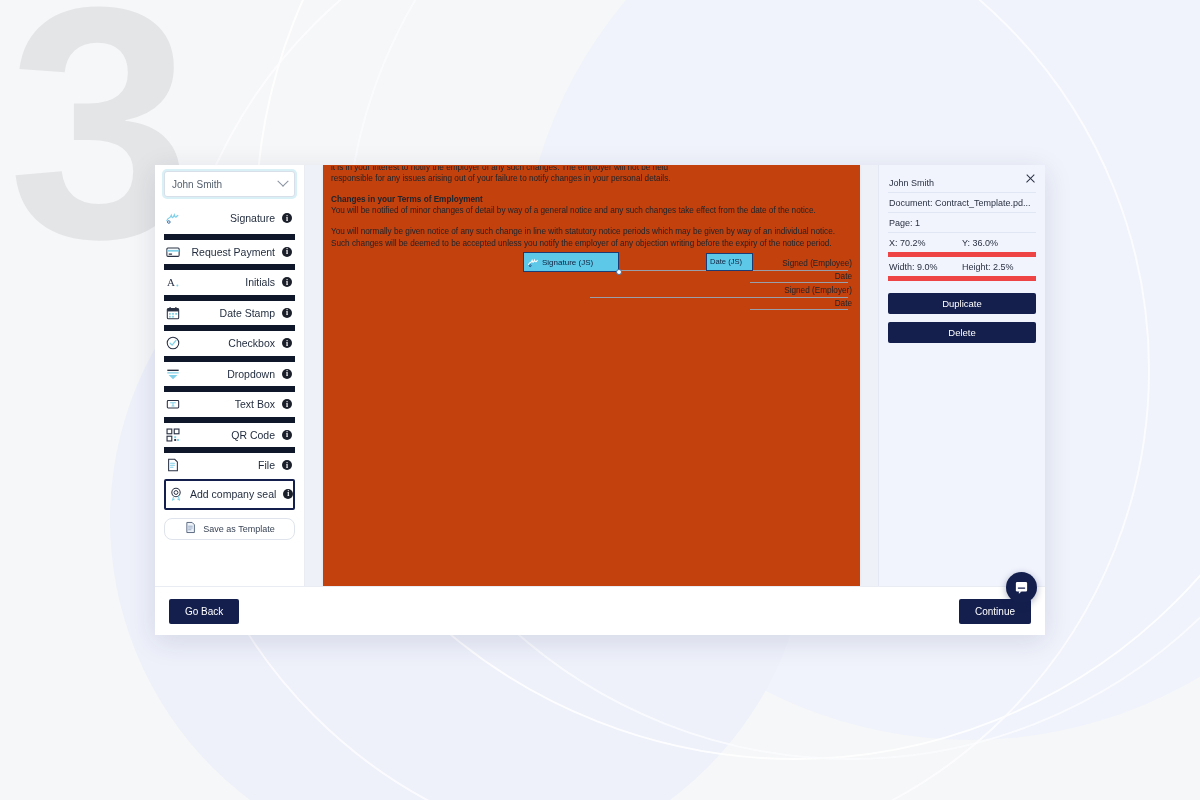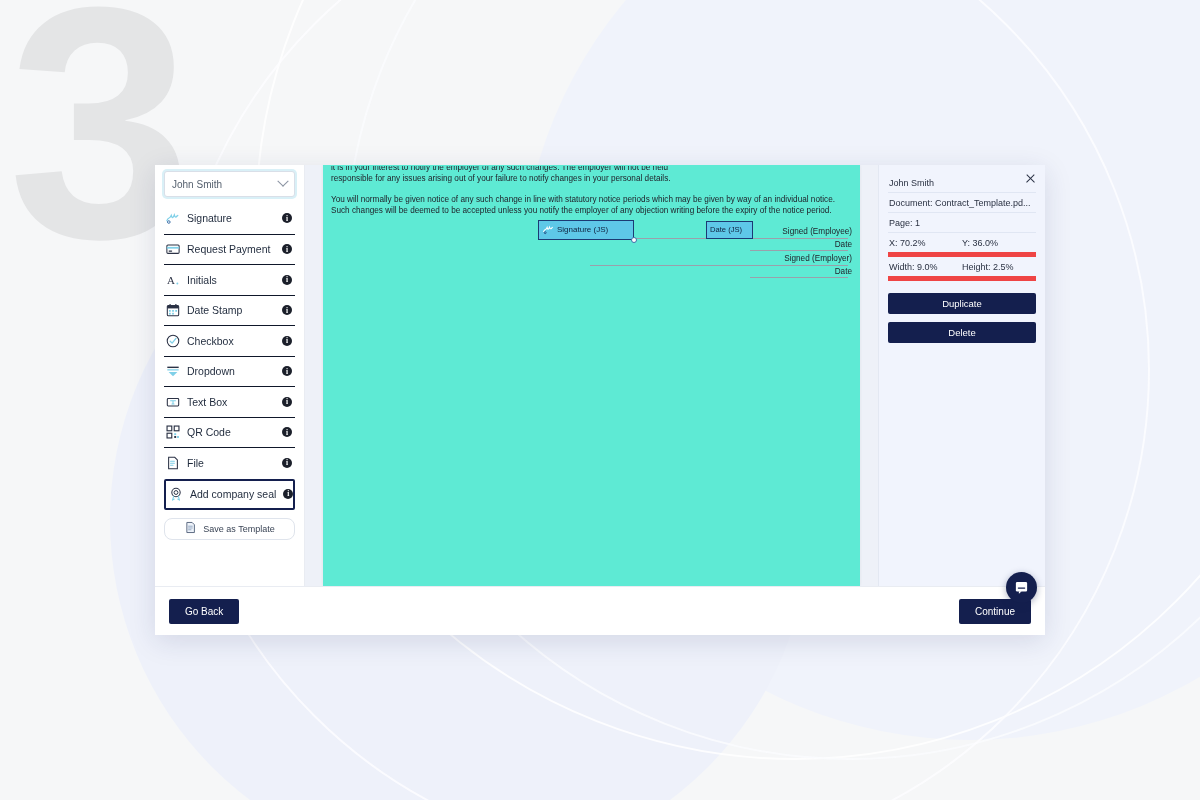--- a/index.html
+++ b/index.html
@@ -98,26 +98,26 @@
     font-size: 10px;
     color: #55606e;
   }
   .chev-dn {
     width: 8px; height: 8px;
     border-right: 1.3px solid #8a93a2;
     border-bottom: 1.3px solid #8a93a2;
     transform: rotate(45deg) translate(-2px,-2px);
   }
 
-  .field-list { margin-top: 6px; }
+  .field-list { margin-top: 6px; text-align: right; }
   .field-row {
     display: flex;
     align-items: center;
     height: 30.5px;
-    border-top: 1px solid #0f172a;
+    border-top: 6px solid #0f172a;
     padding: 0 3px 0 2px;
     gap: 7px;
     cursor: pointer;
   }
   .field-row:first-child { border-top: none; }
   .field-row .f-icon {
     width: 14px; height: 14px;
     flex: 0 0 14px;
     display: flex; align-items: center; justify-content: center;
   }
@@ -174,21 +174,21 @@
     background: #eef1f8;
     display: flex;
     justify-content: center;
     overflow: hidden;
     padding: 0 18px;
     position: relative;
   }
   .page {
     width: 100%;
     max-width: 537px;
-    background: #5eead4;
+    background: #c2410c;
     box-shadow: 0 0 3px rgba(0,0,0,.07);
     padding: 0 8px;
     position: relative;
   }
   .doc-text {
     font-family: "Liberation Sans", sans-serif;
     font-size: 8.2px;
     line-height: 1.42;
     color: #20242c;
     padding-top: 1px;
@@ -234,21 +234,21 @@
     display: flex;
     align-items: center;
     gap: 3px;
     padding: 0 4px;
     font-size: 8px;
     color: #10223f;
     white-space: nowrap;
     cursor: move;
   }
   .chip-signature {
-    left: 207px;
+    left: 192px;
     top: -6px;
     width: 96px;
     height: 20px;
   }
   .chip-date {
     left: 375px;
     top: -5px;
     width: 47px;
     height: 18px;
     padding: 0 3px;
@@ -530,20 +530,24 @@
         <div class="doc-text">
 
           <div class="clip-line">
             <span>it is in your interest to notify the employer of any such changes. The employer will not be held</span>
           </div>
 
           <p>
             <span>responsible for any issues arising out of your failure to notify changes in your personal details.</span>
           </p>
 
+          <p>
+            <span class="h">Changes in your Terms of Employment</span>
+            <span>You will be notified of minor changes of detail by way of a general notice and any such changes take effect from the date of the notice.</span>
+          </p>
 
           <p>
             <span>You will normally be given notice of any such change in line with statutory notice periods which may be given by way of an individual notice. Such changes will be deemed to be accepted unless you notify the employer of any objection writing before the expiry of the notice period.</span>
           </p>
 
 
           <div class="sign-row">
             <span class="sign-label">Signed (Employee)</span>
             <span class="rule w-long"></span>
             <span class="sign-label">Date</span>

